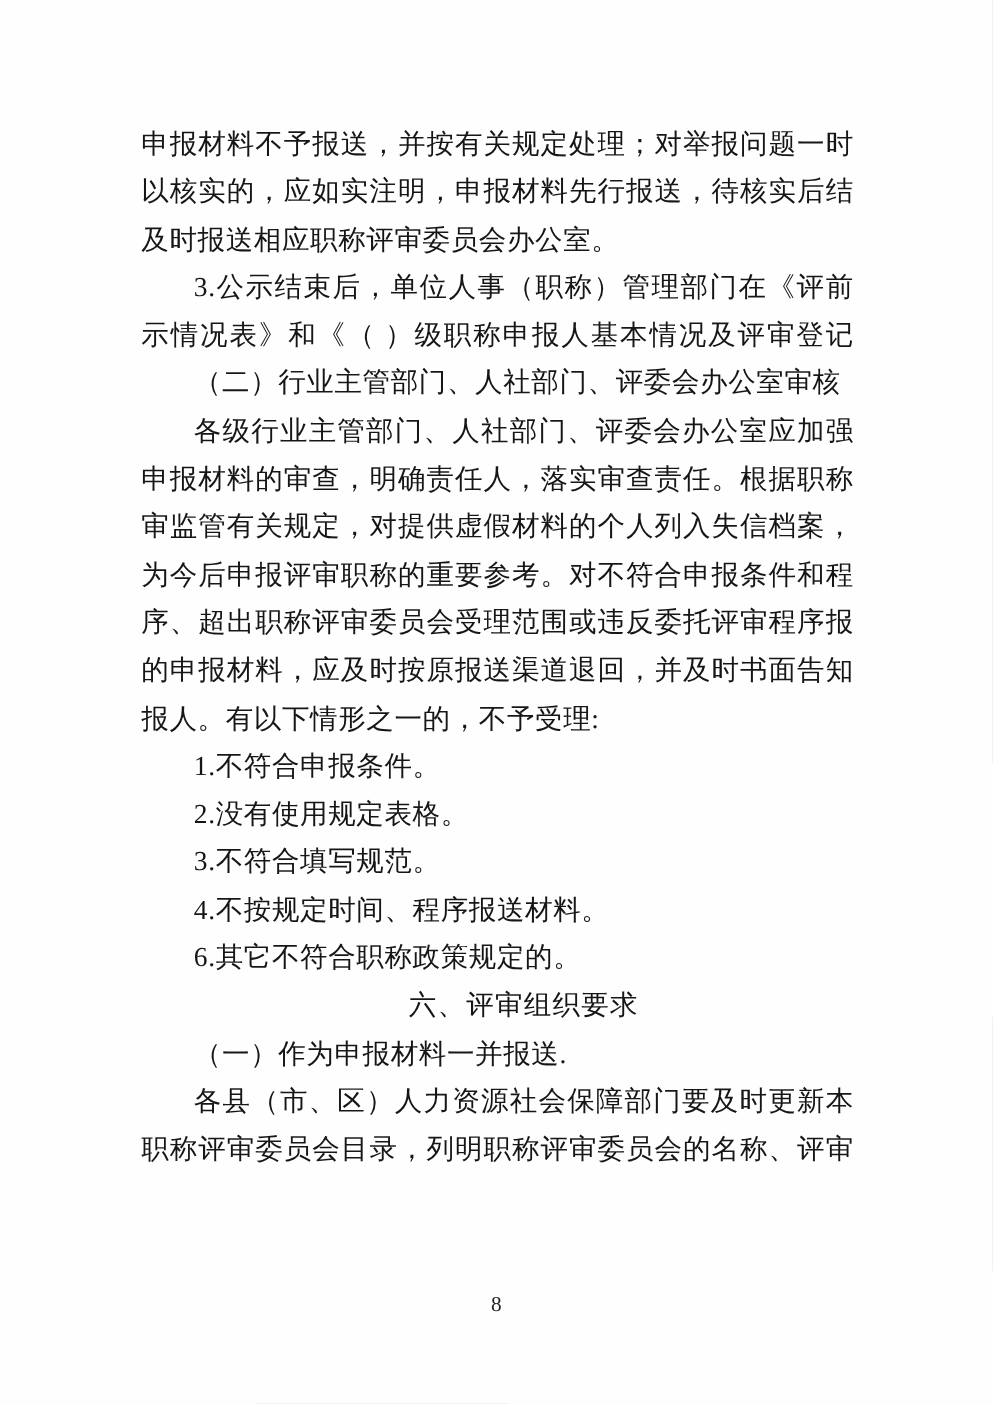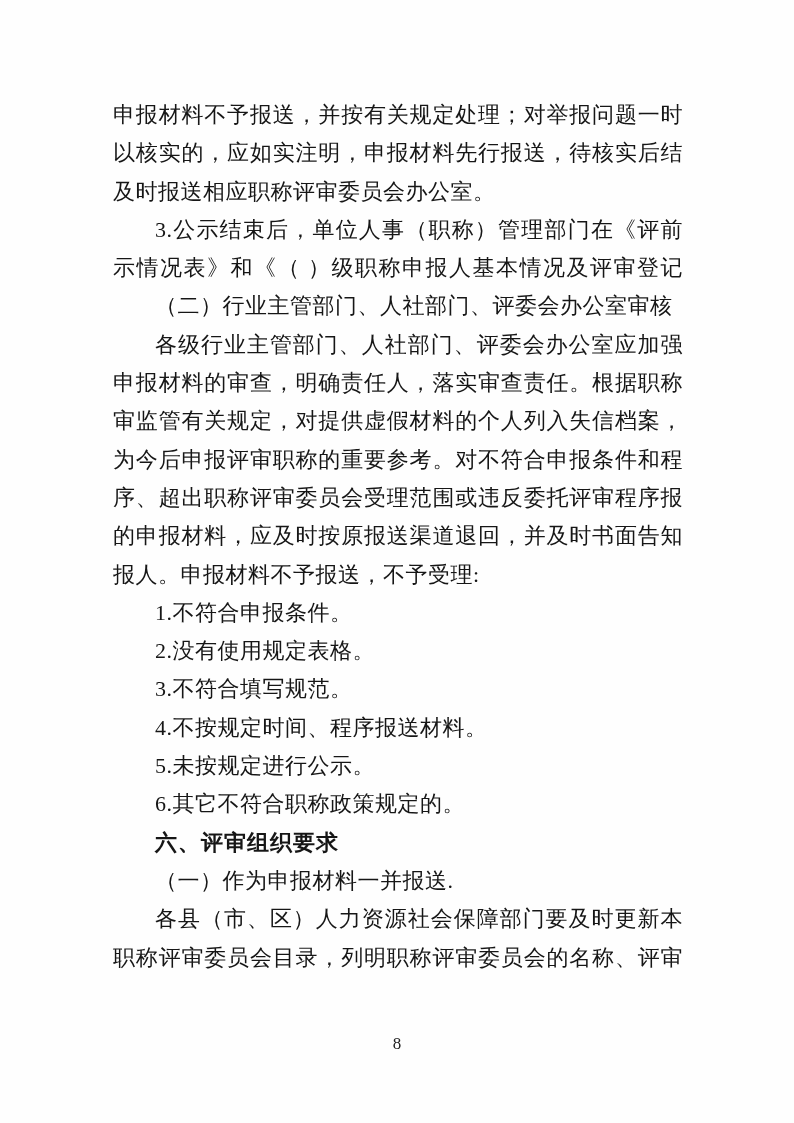--- a/index.html
+++ b/index.html
@@ -37,23 +37,24 @@
     text-justify: inter-character;
   }
   .line.indent {
     text-indent: 42px;
   }
   .line.heading-bold {
     font-weight: normal;
     font-family: "Liberation Serif", serif;
   }
   .line.heading-sans {
-    font-weight: bold;
+    font-weight: normal;
     font-family: "Liberation Sans", sans-serif;
     letter-spacing: 1px;
+    text-align: center;
   }
   .page-number {
     position: absolute;
     left: 0;
     right: 0;
     top: 1034px;
     text-align: center;
     font-size: 17px;
     color: #222;
     font-family: "Liberation Serif", serif;
@@ -70,26 +71,25 @@
       <div class="line body">及时报送相应职称评审委员会办公室。</div>
       <div class="line body indent justify">3.公示结束后，单位人事（职称）管理部门在《评前公</div>
       <div class="line body justify">示情况表》和《（ ）级职称申报人基本情况及评审登记表》</div>
       <div class="line heading-bold indent">（二）行业主管部门、人社部门、评委会办公室审核</div>
       <div class="line body indent justify">各级行业主管部门、人社部门、评委会办公室应加强对</div>
       <div class="line body justify">申报材料的审查，明确责任人，落实审查责任。根据职称评</div>
       <div class="line body justify">审监管有关规定，对提供虚假材料的个人列入失信档案，作</div>
       <div class="line body justify">为今后申报评审职称的重要参考。对不符合申报条件和程</div>
       <div class="line body justify">序、超出职称评审委员会受理范围或违反委托评审程序报送</div>
       <div class="line body justify">的申报材料，应及时按原报送渠道退回，并及时书面告知申</div>
-      <div class="line body">报人。申报材料不予报送，不予受理:</div>
+      <div class="line body">报人。有以下情形之一的，不予受理:</div>
       <div class="line body indent">1.不符合申报条件。</div>
       <div class="line body indent">2.没有使用规定表格。</div>
       <div class="line body indent">3.不符合填写规范。</div>
       <div class="line body indent">4.不按规定时间、程序报送材料。</div>
-      <div class="line body indent">5.未按规定进行公示。</div>
       <div class="line body indent">6.其它不符合职称政策规定的。</div>
       <div class="line heading-sans indent">六、评审组织要求</div>
       <div class="line heading-bold indent">（一）作为申报材料一并报送.</div>
       <div class="line body indent justify">各县（市、区）人力资源社会保障部门要及时更新本级</div>
       <div class="line body justify">职称评审委员会目录，列明职称评审委员会的名称、评审专</div>
     </div>
   <div class="page-number">8</div>
 </div>
 
 </body></html>

